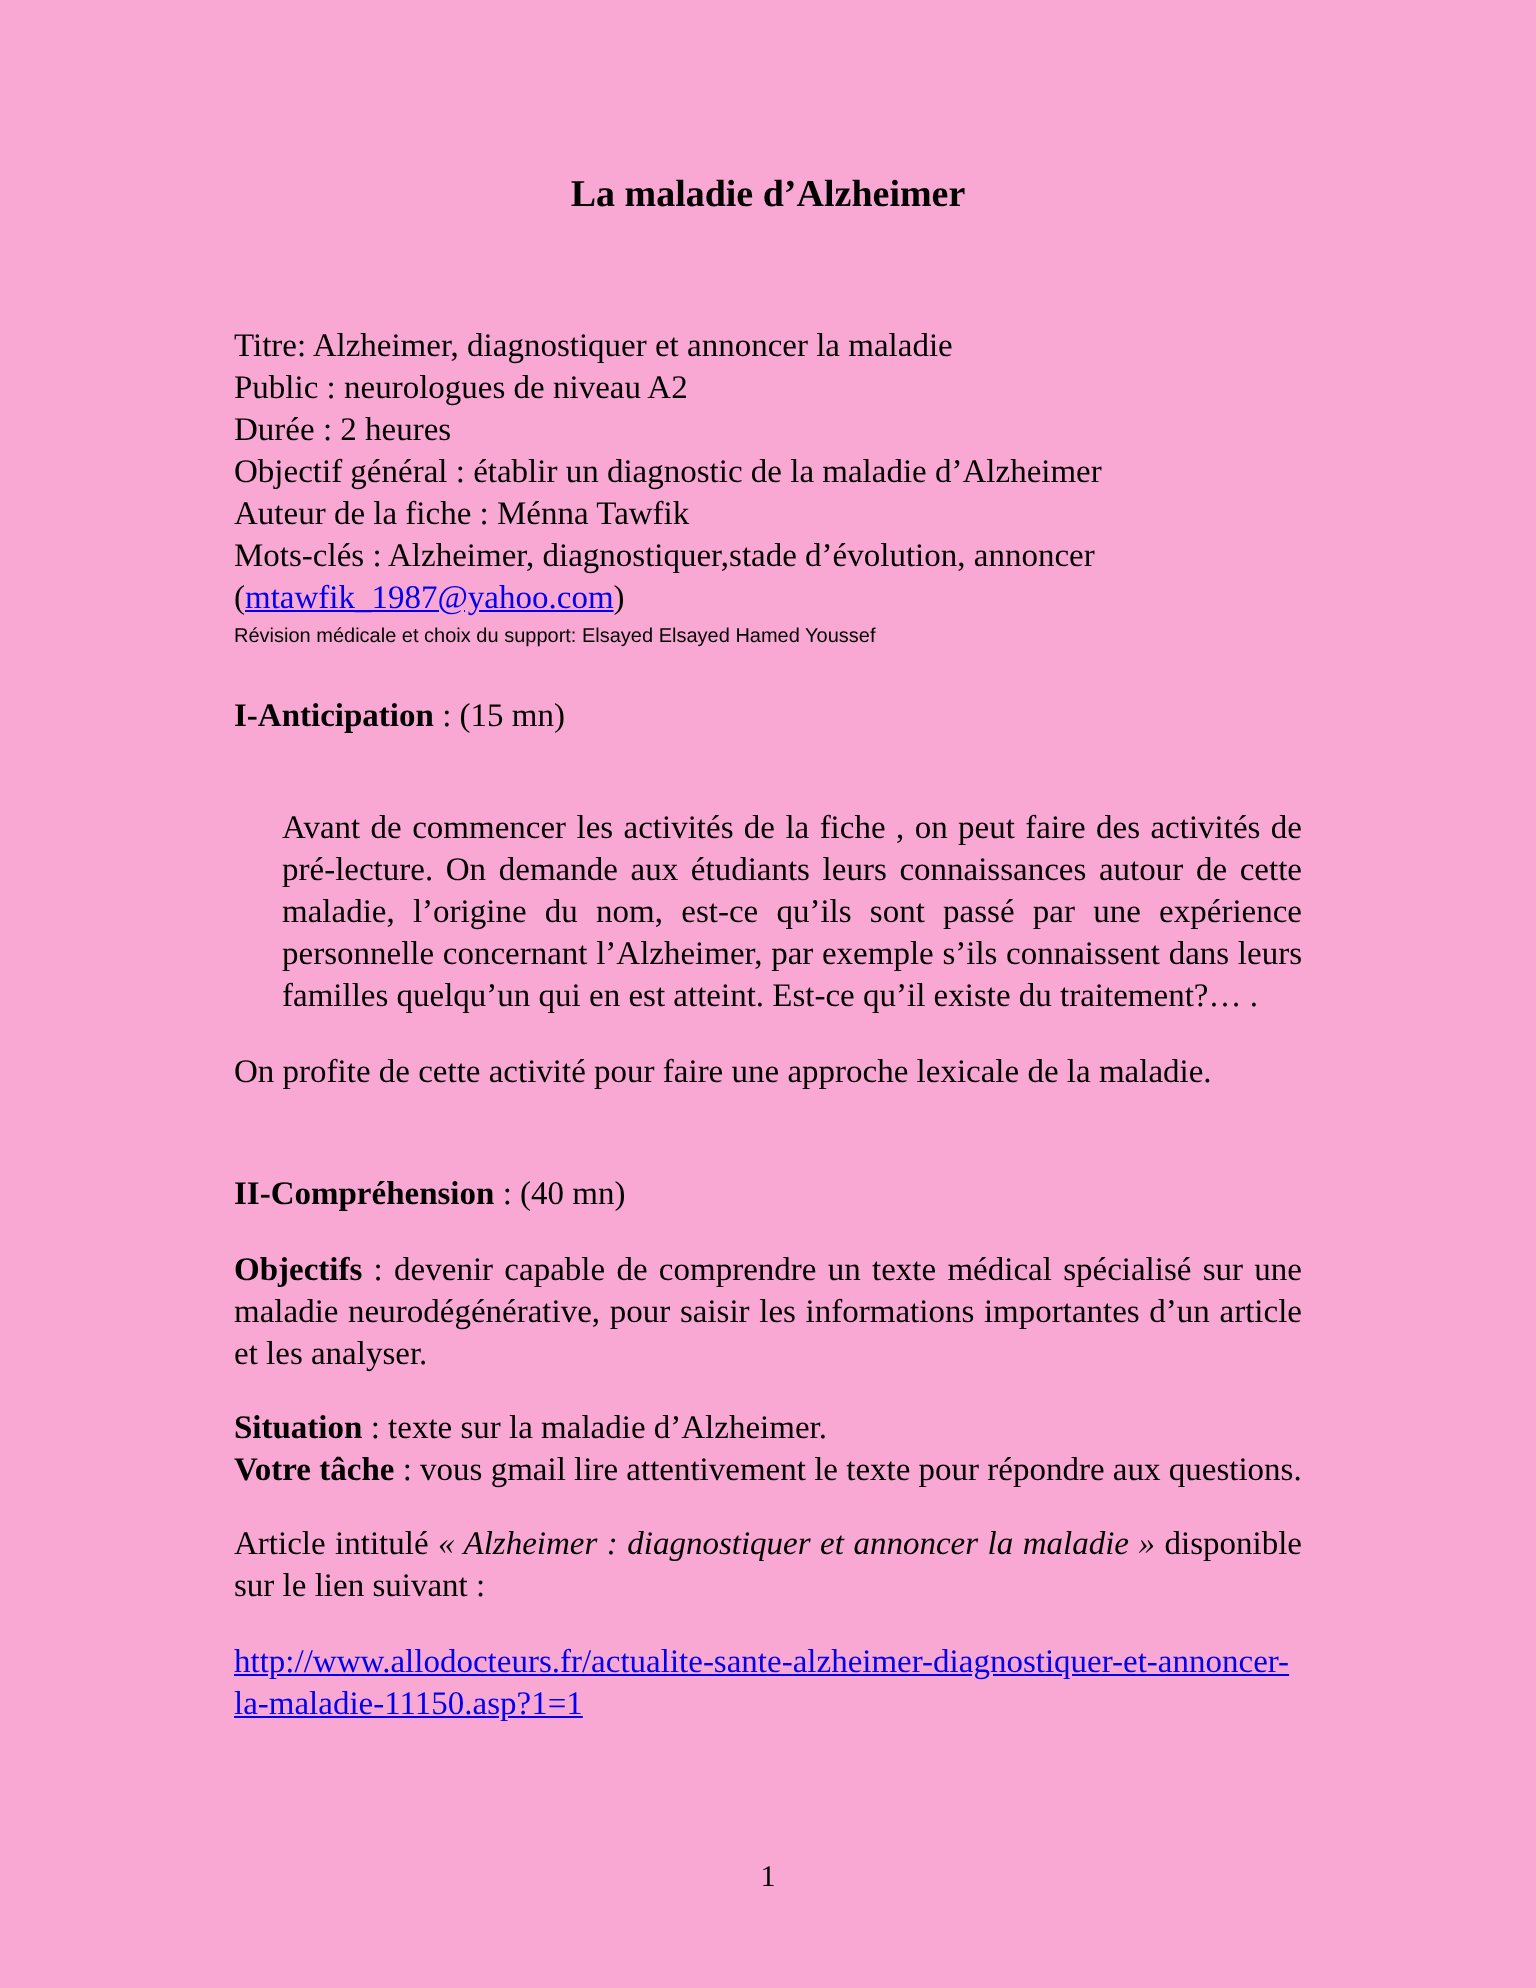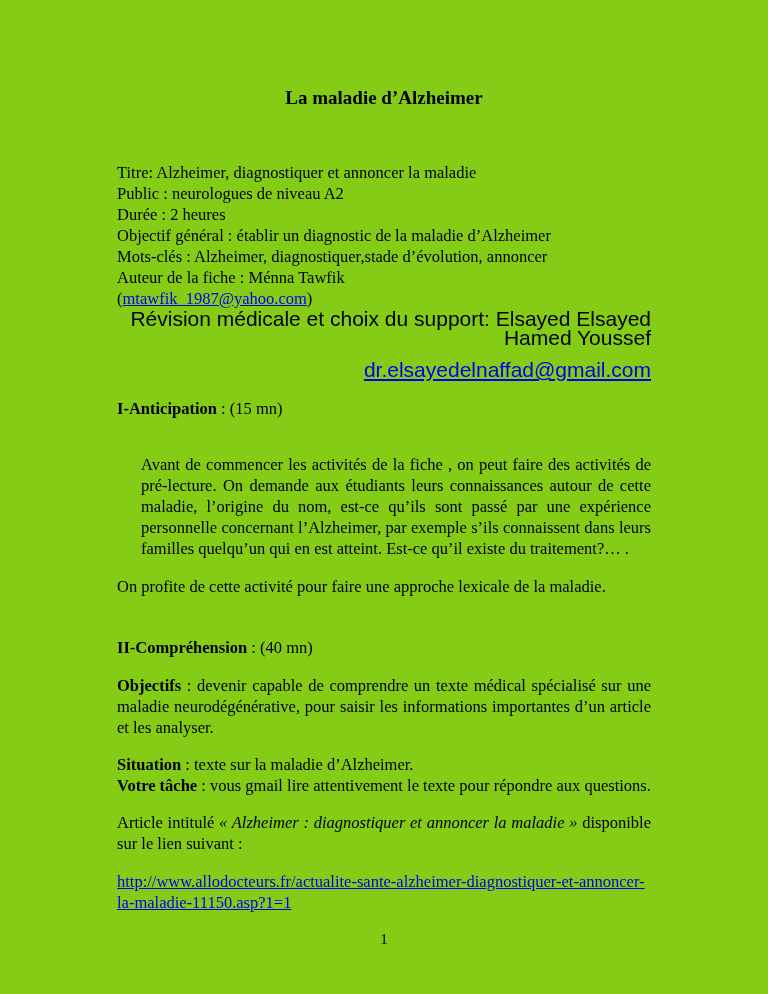--- a/index.html
+++ b/index.html
@@ -5,21 +5,21 @@
   html, body {
     margin: 0;
     padding: 0;
     background: #ffffff;
   }
   .doc {
     position: relative;
     width: 768px;
     height: 994px;
     margin: 0 auto;
-    background: #84cc16;
+    background: #f9a8d4;
     color: #000000;
     box-sizing: border-box;
     padding: 86px 117px 0 117px;
     font-family: "Liberation Serif", "DejaVu Serif", serif;
     font-size: 16.5px;
     line-height: 21px;
     overflow: hidden;
   }
   .title {
     text-align: center;
@@ -31,23 +31,22 @@
   .meta { margin-top: 52px; }
   .meta-line { }
   .meta-line b { font-weight: normal; }
   a, .link {
     color: #0000EE;
     text-decoration: underline;
     cursor: pointer;
   }
   .sans {
     font-family: "Liberation Sans", "DejaVu Sans", sans-serif;
-    font-size: 21px;
+    font-size: 10px;
     line-height: 19px;
-    text-align: right;
   }
   .email-sans { margin-top: 13px; }
   .sec1-heading { margin-top: 19px; }
   .sec2-heading { margin-top: 40px; }
   .heading b { font-weight: bold; }
   .para1 { margin-top: 35px; text-align: justify; margin-left: 24px; }
   .para2 { margin-top: 16px; text-align: justify; }
   .objectifs { margin-top: 17px; text-align: justify; }
   .situ-block { text-align: justify; }
   .article { margin-top: 16px; text-align: justify; }
@@ -77,33 +76,30 @@
     <div class="meta-line">
       <b>Public</b><span> : </span><span>neurologues de niveau A2</span>
     </div>
     <div class="meta-line">
       <b>Durée</b><span> : </span><span>2 heures</span>
     </div>
     <div class="meta-line">
       <b>Objectif général</b><span> : </span><span>établir un diagnostic de la maladie d’Alzheimer</span>
     </div>
     <div class="meta-line">
-      <b>Mots-clés</b><span> : </span><span>Alzheimer, diagnostiquer,stade d’évolution, annoncer</span>
+      <b>Auteur de la fiche</b><span> : </span><span>Ménna Tawfik</span>
     </div>
     <div class="meta-line">
-      <b>Auteur de la fiche</b><span> : </span><span>Ménna Tawfik</span>
+      <b>Mots-clés</b><span> : </span><span>Alzheimer, diagnostiquer,stade d’évolution, annoncer</span>
     </div>
     <div class="meta-line">
       <span>(</span><a class="link">mtawfik_1987@yahoo.com</a><span>)</span>
     </div>
     <div class="meta-line sans">
       <b>Révision médicale et choix du support:</b><span> Elsayed Elsayed Hamed Youssef</span>
-    </div>
-    <div class="meta-line sans email-sans">
-      <a class="link">dr.elsayedelnaffad@gmail.com</a>
     </div>
   </div>
 
   <div class="heading sec1-heading">
     <b>I-Anticipation</b><span> : </span><span>(15 mn)</span>
   </div>
 
   <p class="para1">Avant de commencer les activités de la fiche , on peut faire des activités de pré-lecture. On demande aux étudiants leurs connaissances autour de cette maladie, l’origine du nom, est-ce qu’ils sont passé par une expérience personnelle concernant l’Alzheimer, par exemple s’ils connaissent dans leurs familles quelqu’un qui en est atteint. Est-ce qu’il existe du traitement?… .</p>
 
   <p class="para2">On profite de cette activité pour faire une approche lexicale de la maladie.</p>

